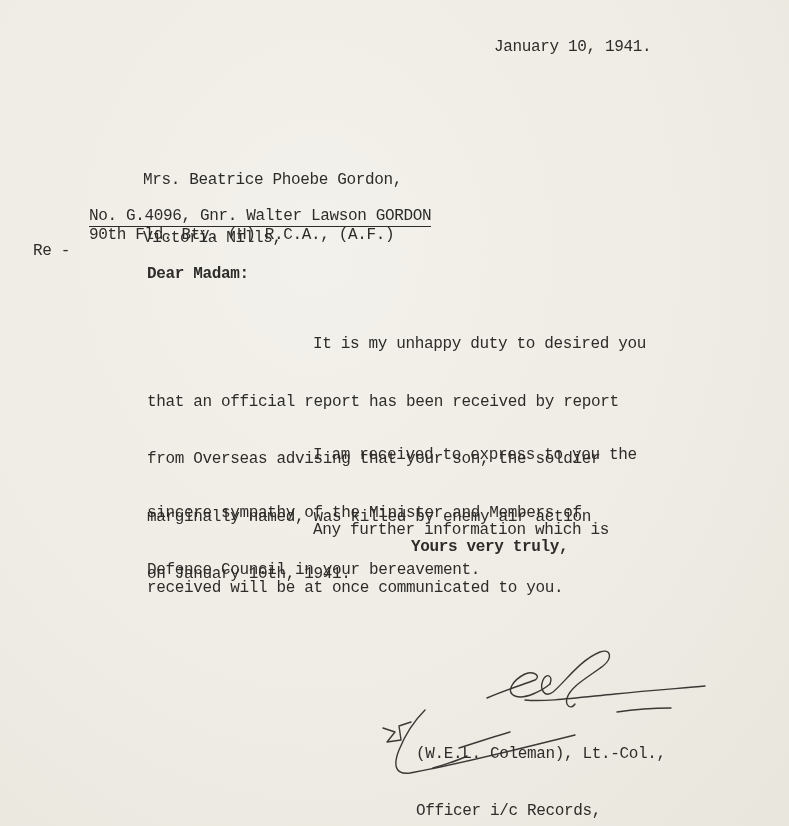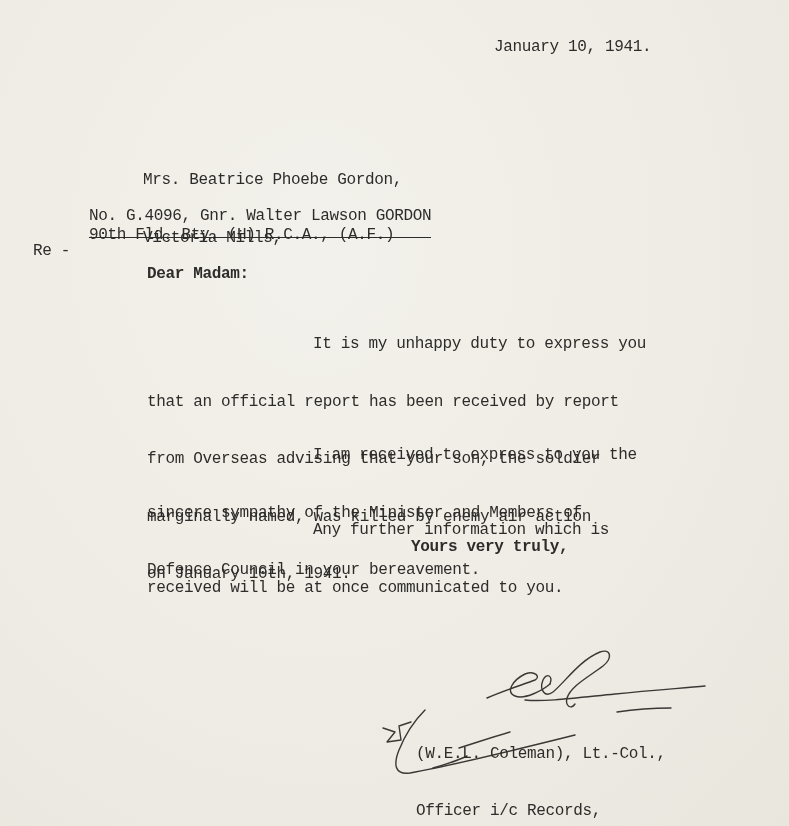--- a/index.html
+++ b/index.html
@@ -28,21 +28,21 @@
       white-space: pre;
       letter-spacing: -0.35px;
     }
     .date { left: 494px; top: 38px; }
     .addr { left: 143px; top: 133px; }
     .addr div { height: 20px; }
     .re-label { left: 33px; top: 211px; margin-top: 31px; }
     .re-line1 { left: 89px; top: 207px; }
     .re-line1 span {
       border-bottom: 1.6px solid #2e2c2a;
-      padding-bottom: 12px;
+      padding-bottom: 1px;
     }
     .re-line2 { left: 89px; top: 226px; }
     .salutation { left: 147px; top: 265px; font-weight: bold; }
     .para { left: 147px; width: 580px; }
     .para div { height: 19.5px; }
     .p1 { top: 297px; }
     .p2 { top: 408px; }
     .p3 { top: 483px; }
     .indent { padding-left: 166px; }
     .closing { left: 411px; top: 538px; font-weight: bold; }
@@ -69,21 +69,21 @@
     <div>Victoria Mills,</div>
   </div>
 
   <div class="tx re-label">Re -</div>
   <div class="tx re-line1"><span>No. G.4096, Gnr. Walter Lawson GORDON</span></div>
   <div class="tx re-line2">90th Fld. Bty. (H) R.C.A., (A.F.)</div>
 
   <div class="tx salutation">Dear Madam:</div>
 
   <div class="tx para p1">
-    <div class="indent">It is my unhappy duty to express you</div>
+    <div class="indent">It is my unhappy duty to desired you</div>
     <div>that an official report has been received by report</div>
     <div>from Overseas advising that your son, the soldier</div>
     <div>marginally named, was killed by enemy air action</div>
     <div>on January 10th, 1941.</div>
   </div>
 
   <div class="tx para p2">
     <div class="indent">I am received to express to you the</div>
     <div>sincere sympathy of the Minister and Members of</div>
     <div>Defence Council in your bereavement.</div>

